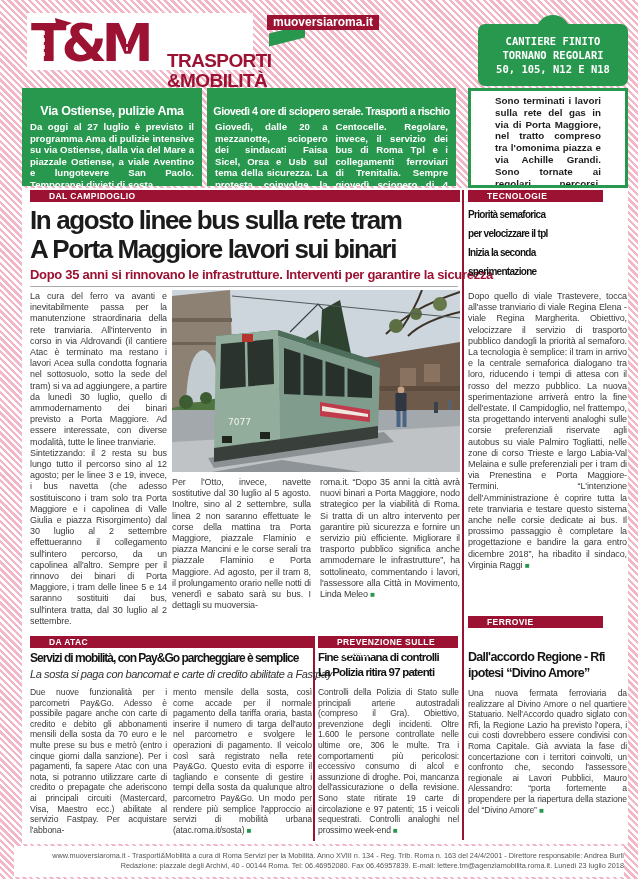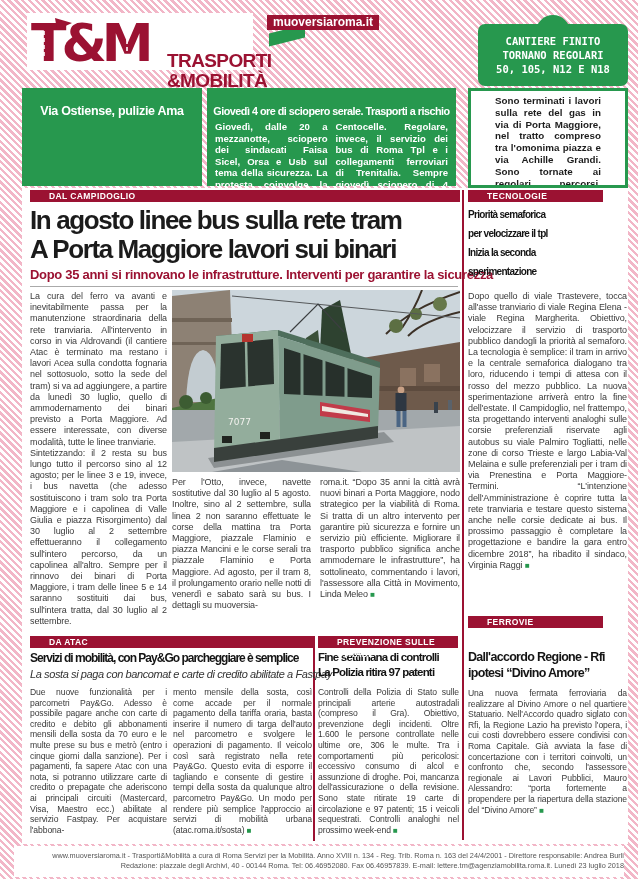--- a/index.html
+++ b/index.html
@@ -117,20 +117,21 @@
   <div class="abs" id="site-badge">muoversiaroma.it</div>
 
   <div class="abs" id="sign">
     <div>CANTIERE FINITO</div>
     <div>TORNANO REGOLARI</div>
     <div>50, 105, N12 E N18</div>
   </div>
 
   <div class="abs gbox" id="box1">
     <div class="gbox-title">Via Ostiense, pulizie Ama</div>
+    <div class="gbox-body">Da oggi al 27 luglio è previsto il programma Ama di pulizie intensive su via Ostiense, dalla via del Mare a piazzale Ostiense, a viale Aventino e lungotevere San Paolo. Temporanei divieti di sosta.</div>
   </div>
 
   <div class="abs gbox" id="box2">
     <div class="gbox-title">Giovedì 4 ore di sciopero serale. Trasporti a rischio</div>
     <div class="gbox-cols">
       <div>Giovedì, dalle 20 a mezzanotte, sciopero dei sindacati Faisa Sicel, Orsa e Usb sul tema della sicurezza. La protesta coinvolge la rete Atac di bus, tram, metrò e ferrovie Roma-Lido, Roma-Nord e Termini-</div>
       <div>Centocelle. Regolare, invece, il servizio dei bus di Roma Tpl e i collegamenti ferroviari di Trenitalia. Sempre giovedì sciopero di 4 ore, dalle 12,30 alle 16,30, sui bus Cotral (cotralspa.it).</div>
     </div>
   </div>
 

